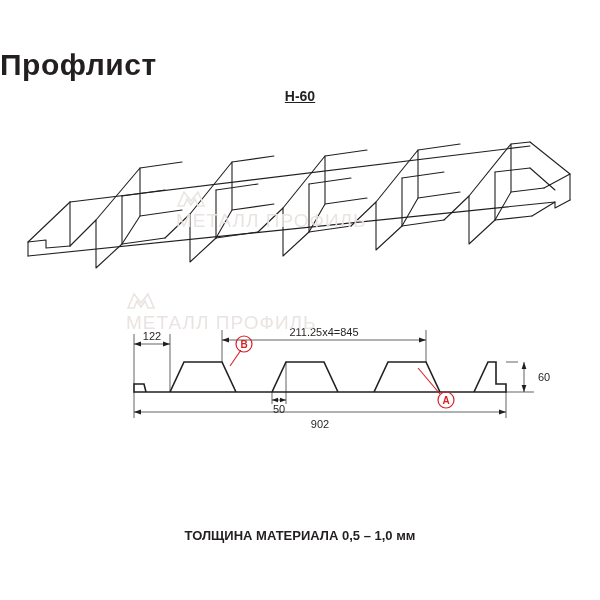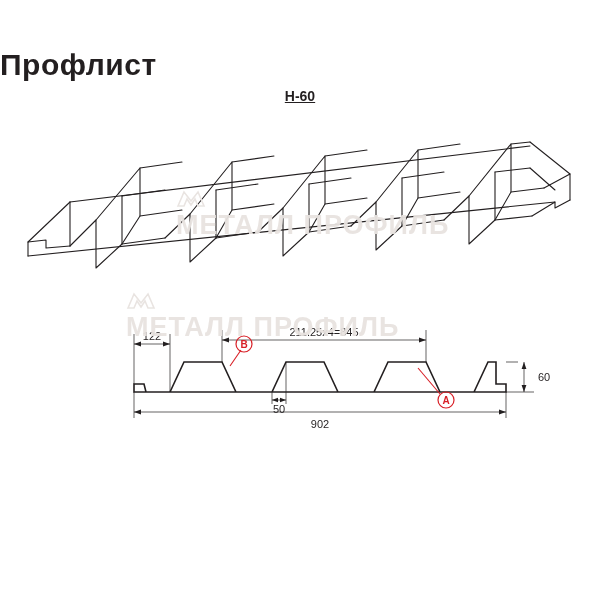--- a/index.html
+++ b/index.html
@@ -63,22 +63,22 @@
     width: 600px;
     text-align: center;
     font-size: 13px;
     font-weight: bold;
     color: #231f20;
   }
   .wm {
     position: absolute;
     pointer-events: none;
     color: #e8e3e0;
-    font-size: 27px;
-    font-weight: bold;
+    font-size: 19px;
+    font-weight: normal;
     letter-spacing: 1px;
     white-space: nowrap;
     opacity: 0.95;
   }
   .wm-1 { top: 188px; left: 176px; }
   .wm-2 { top: 290px; left: 126px; }
   .wm svg { vertical-align: middle; margin-right: 8px; }
   svg { display: block; }
 </style>
 </head>
@@ -226,14 +226,15 @@
       <path d="M2 18 L8 4 L15 13 L22 4 L28 18 L22 18 L19 11 L15 17 L11 11 L8 18 Z" fill="none" stroke="#e8e3e0" stroke-width="1.6"></path>
     </svg><span>МЕТАЛЛ ПРОФИЛЬ</span>
   </div>
 
   <div class="wm wm-2">
     <svg width="30" height="22" viewBox="0 0 30 22">
       <path d="M2 18 L8 4 L15 13 L22 4 L28 18 L22 18 L19 11 L15 17 L11 11 L8 18 Z" fill="none" stroke="#e8e3e0" stroke-width="1.6"></path>
     </svg><span>МЕТАЛЛ ПРОФИЛЬ</span>
   </div>
 
+  <div class="footer">ТОЛЩИНА МАТЕРИАЛА 0,5 – 1,0 мм</div>
 
 </div>
 
 </body></html>

